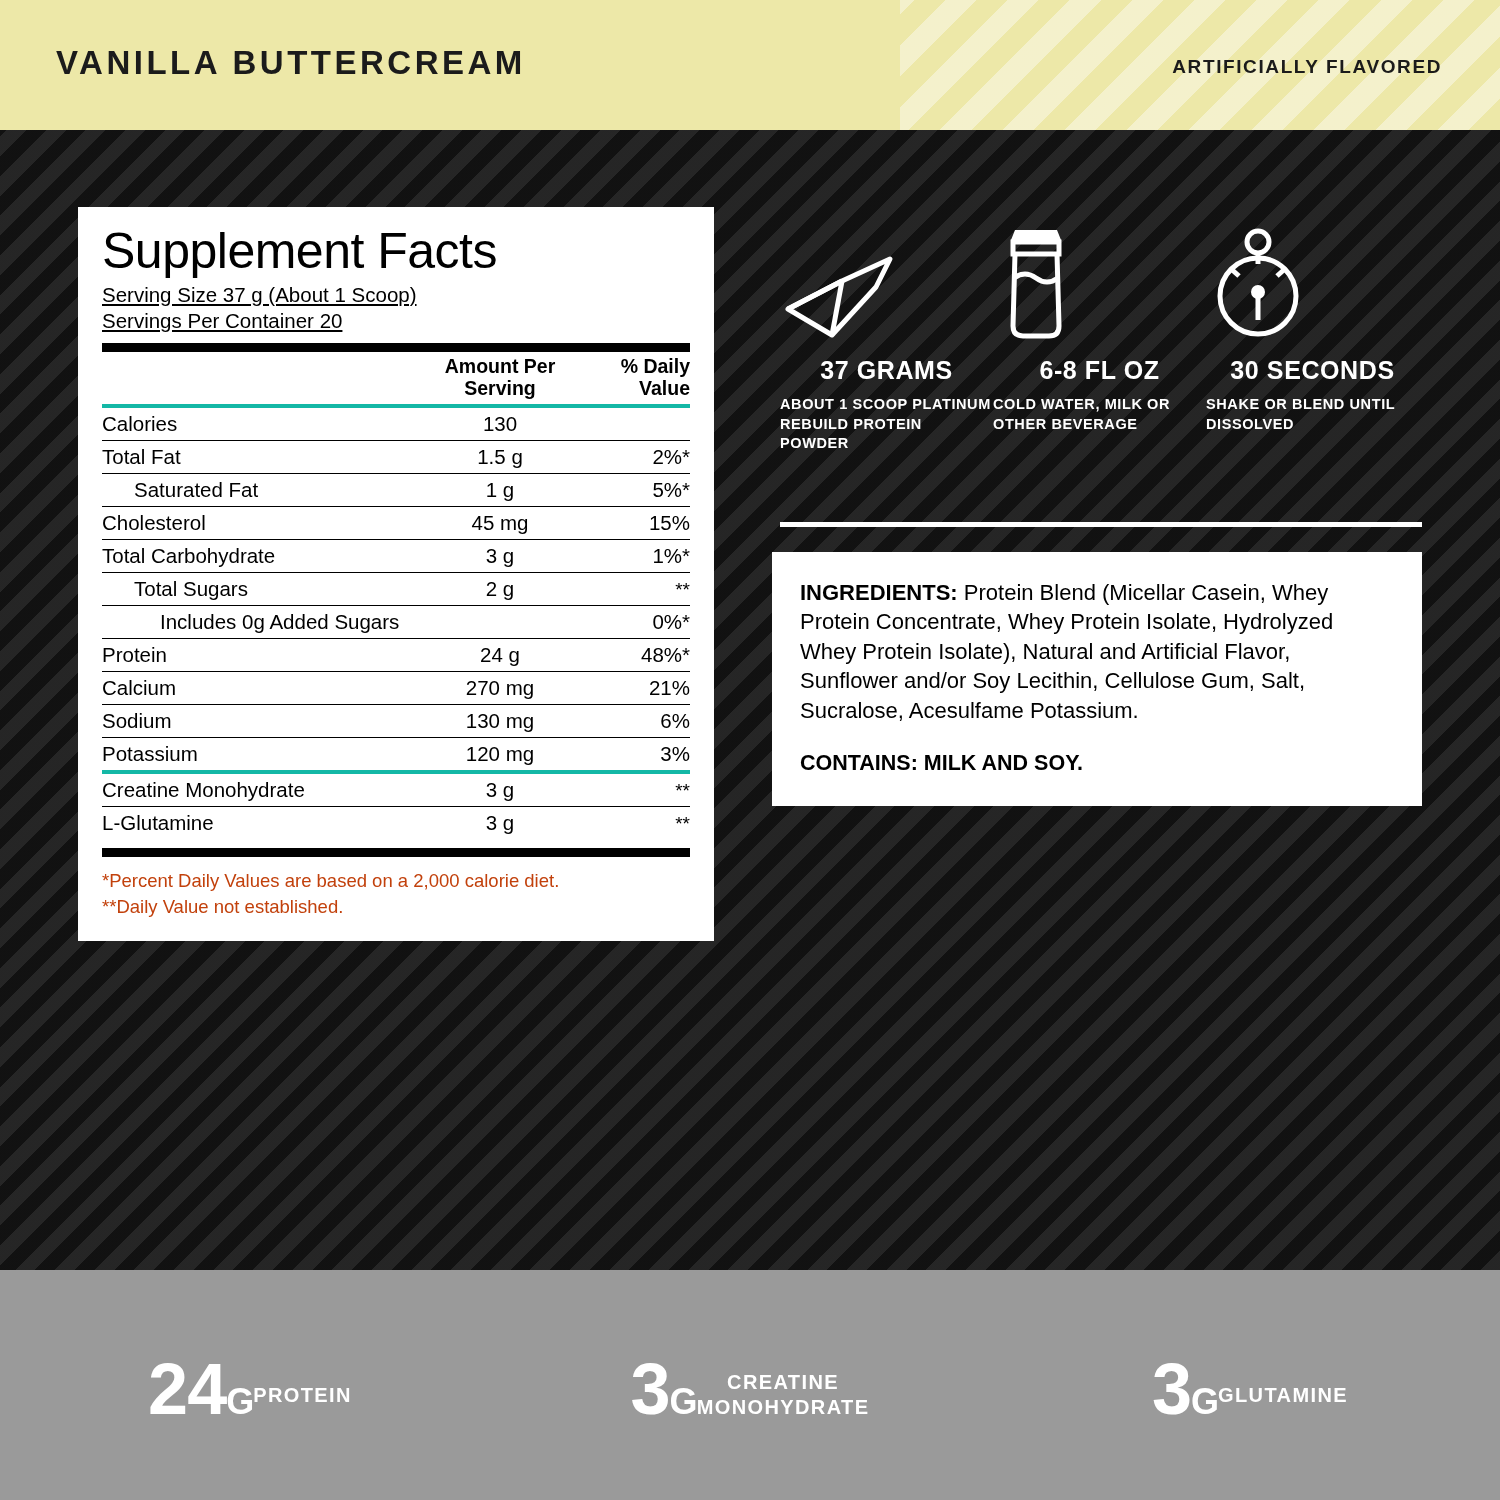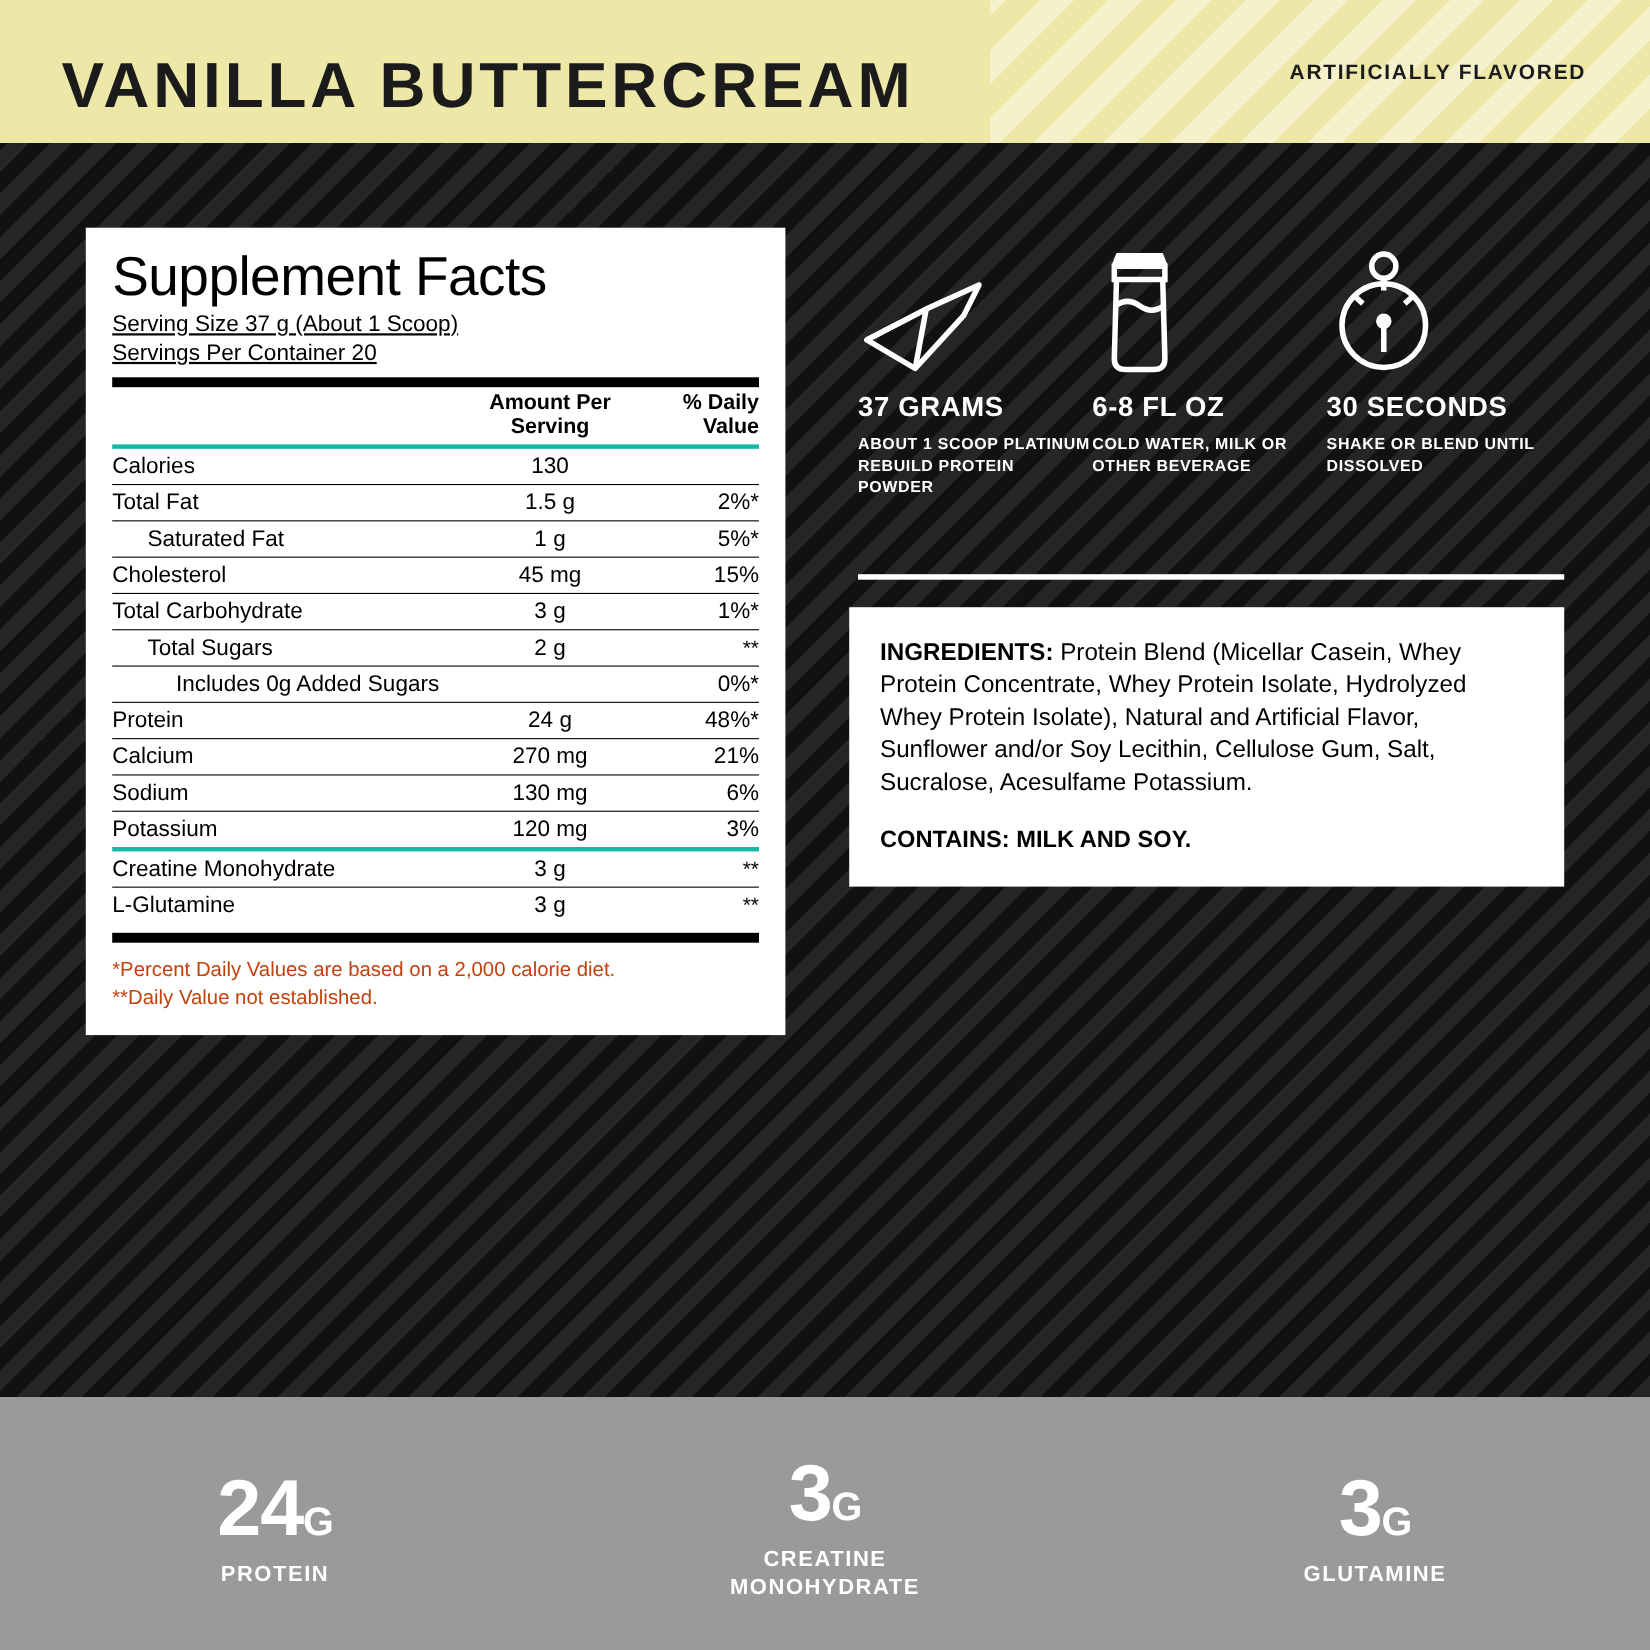--- a/index.html
+++ b/index.html
@@ -32,21 +32,21 @@
   }
   .header-solid {
     position: absolute;
     left: 0; top: 0;
     width: 900px; height: 130px;
     background: #EDE8A8;
   }
   .flavor-title {
     position: absolute;
     left: 56px; top: 44px;
-    font-size: 58px;
+    font-size: 33px;
     font-weight: bold;
     letter-spacing: 3.5px;
     color: #1b1b1b;
     white-space: nowrap;
   }
   .artificially {
     position: absolute;
     right: 58px; top: 56px;
     font-size: 19px;
     font-weight: bold;
@@ -139,20 +139,21 @@
   }
   .dir-col { width: 213px; }
   .dir-icon { height: 120px; display: flex; align-items: flex-end; }
   .dir-title {
     color: #fff;
     font-size: 25px;
     font-weight: bold;
     letter-spacing: 0.6px;
     margin-top: 14px;
     white-space: nowrap;
+    text-align: center;
   }
   .dir-sub {
     color: #fff;
     font-size: 14.5px;
     font-weight: bold;
     letter-spacing: 0.6px;
     line-height: 1.35;
     margin-top: 10px;
     text-transform: uppercase;
   }
@@ -188,21 +189,21 @@
   .footer {
     position: absolute;
     left: 0; top: 1270px;
     width: 1500px; height: 230px;
     background: #9a9a9a;
     display: flex;
   }
   .foot-col {
     flex: 1;
     display: flex;
-    flex-direction: column;
+    flex-direction: row;
     align-items: center;
     justify-content: center;
     padding-top: 8px;
   }
   .foot-num {
     color: #fff;
     font-size: 72px;
     font-weight: bold;
     letter-spacing: -1px;
     line-height: 1;

